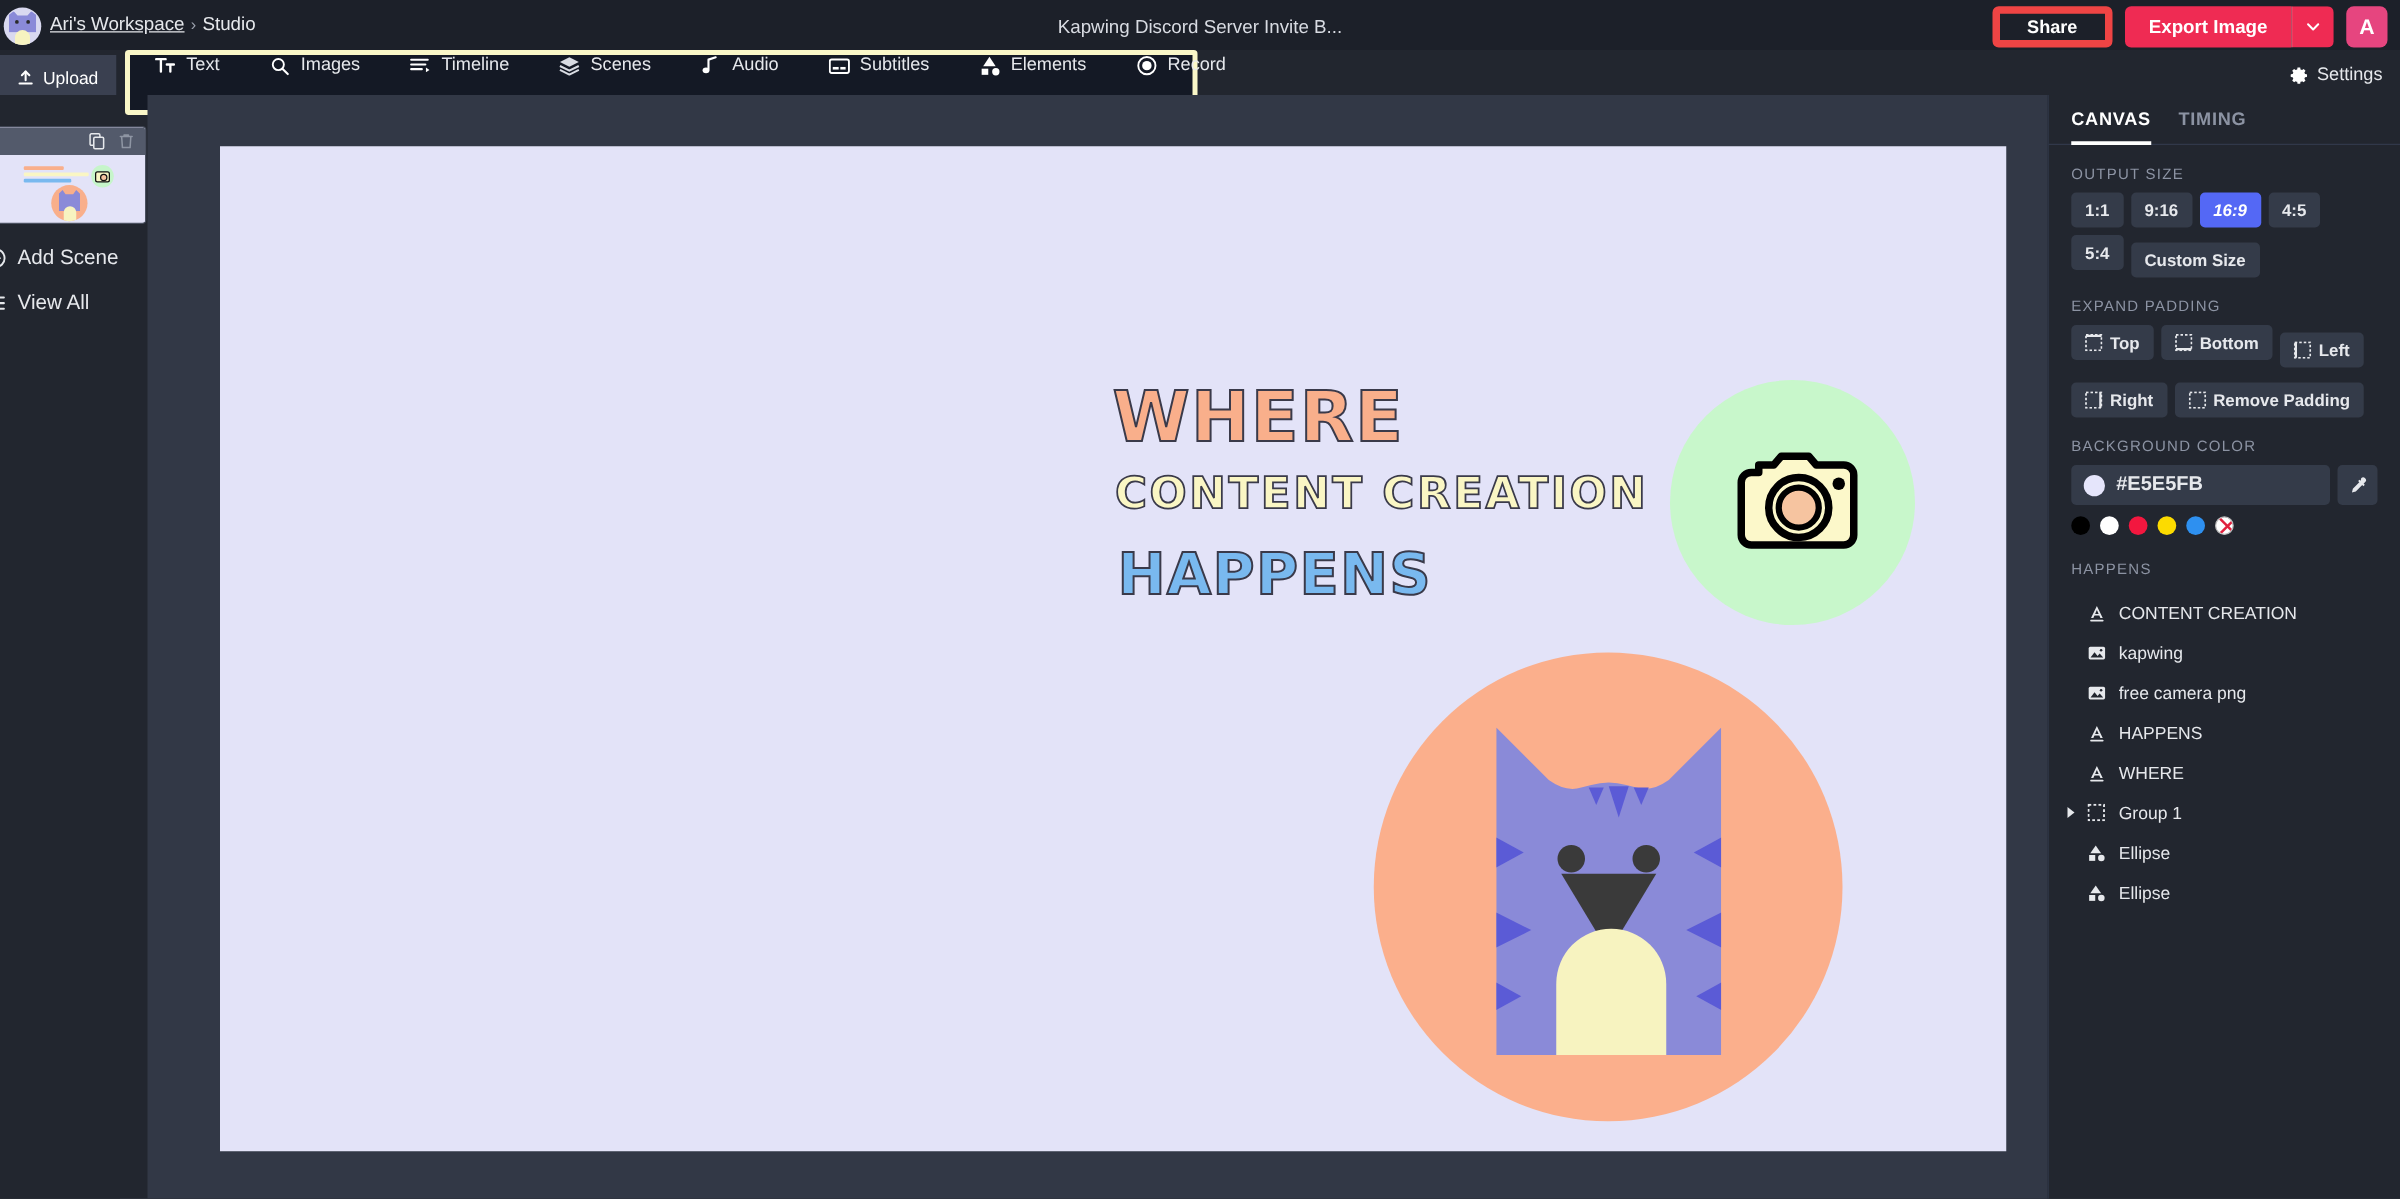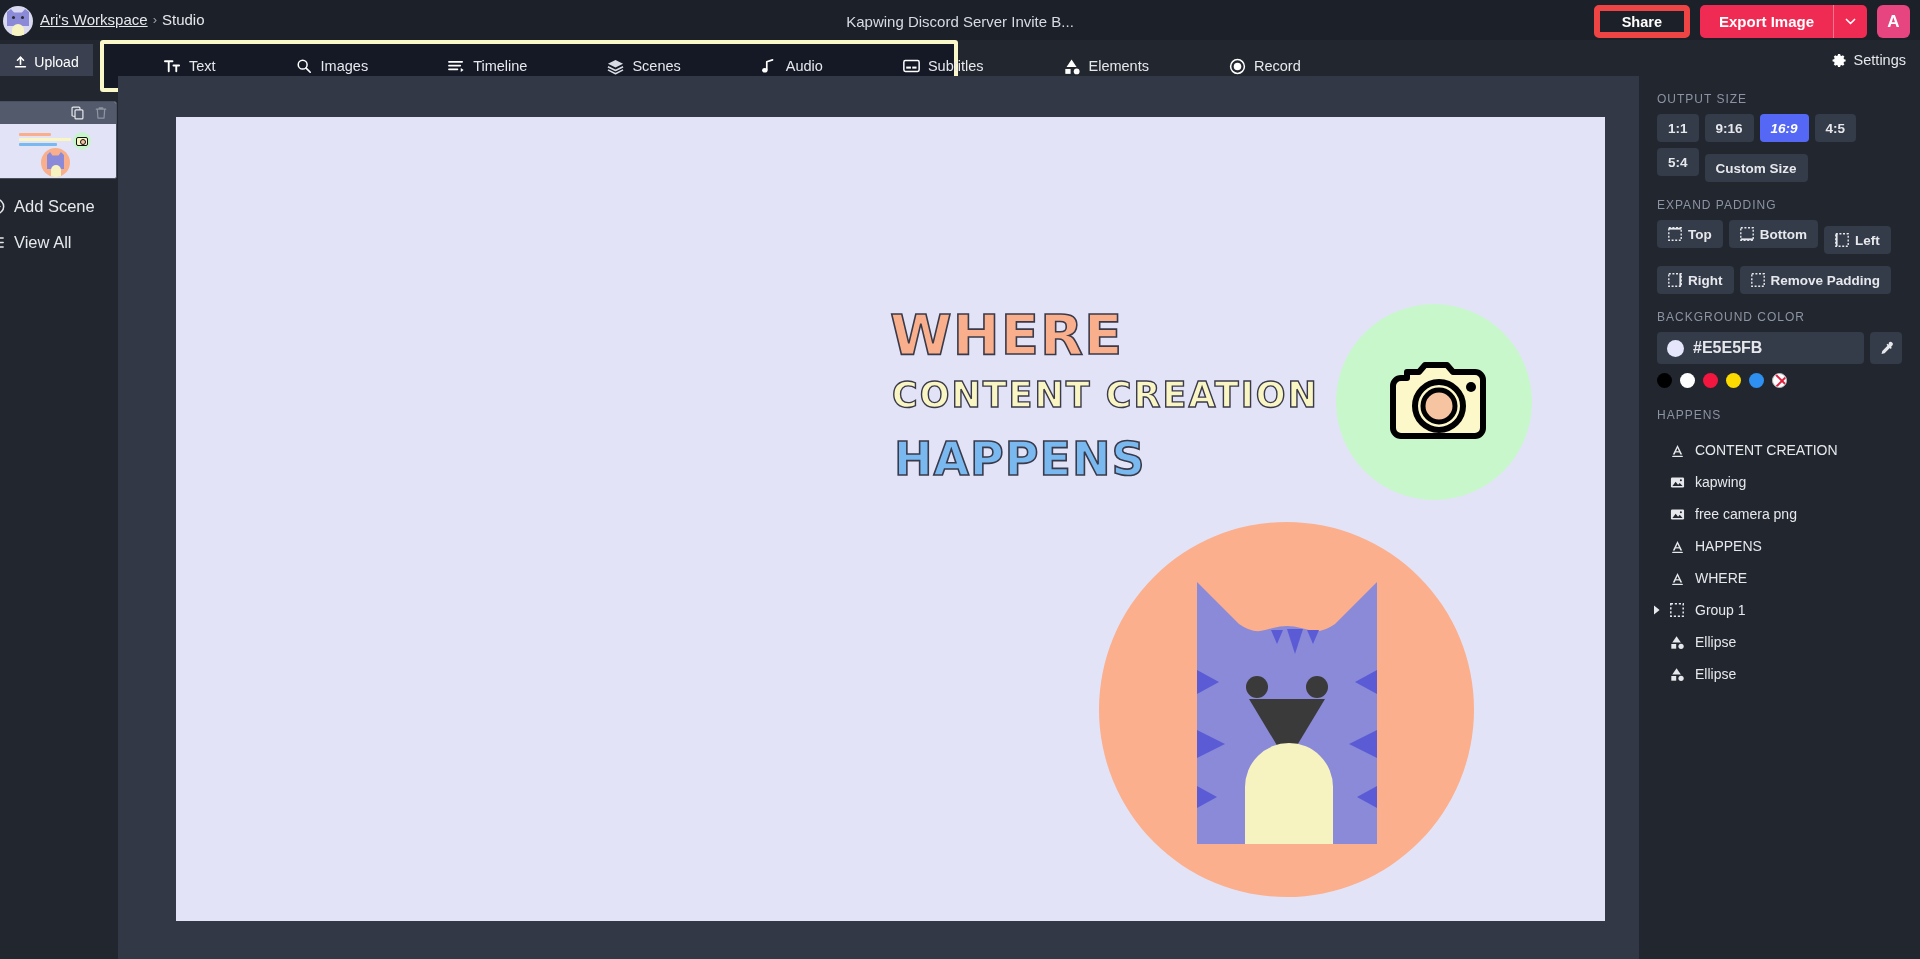--- a/index.html
+++ b/index.html
@@ -94,23 +94,23 @@
   }
   .upload-btn svg { width: 13px; height: 13px; }
 
   .toolbar-highlight {
     position: absolute; left: 100px; top: 0px; width: 858px; height: 52px;
     border: 4px solid #FAF7C8; border-radius: 3px;
     background: #141925;
     display: flex; align-items: center;
   }
   .tool-item {
-    display: flex; align-items: center; gap: 8px;
+    display: flex; align-items: flex-start; gap: 8px;
     height: 100%; padding: 0 20px; cursor: pointer;
-    color: #E6E8EC; font-size: 14.5px; white-space: nowrap; margin-left: 40px;
+    color: #E6E8EC; font-size: 14.5px; white-space: nowrap;
   }
   .tool-item .ti-icon { display:flex; align-items:center; justify-content:center; width:17px; height:17px; }
   .tool-item svg { display: block; }
 
   .settings-btn {
     position: absolute; right: 14px; top: 12px;
     display: flex; align-items: center; gap: 7px;
     color: #E6E8EC; font-size: 14.5px; cursor: pointer;
   }
   .settings-btn svg { width: 15px; height: 15px; }
@@ -482,20 +482,24 @@
         <path d="M48 262 V205 a44 44 0 0 1 44 -44 a44 44 0 0 1 44 44 V262 Z" fill="#F7F3C0"></path>
       </svg>
 
       <div class="txt-where">WHERE</div>
       <div class="txt-content">CONTENT CREATION</div>
       <div class="txt-happens">HAPPENS</div>
     </div>
   </div>
 
   <div class="right-panel">
+    <div class="rp-tabs">
+      <div class="rp-tab active">CANVAS</div>
+      <div class="rp-tab">TIMING</div>
+    </div>
 
     <div class="rp-section-label">OUTPUT SIZE</div>
     <div class="chip-row">
       <button class="chip">1:1</button>
       <button class="chip">9:16</button>
       <button class="chip active">16:9</button>
       <button class="chip">4:5</button>
       <button class="chip">5:4</button>
       <button class="chip wide">Custom Size</button>
     </div>

